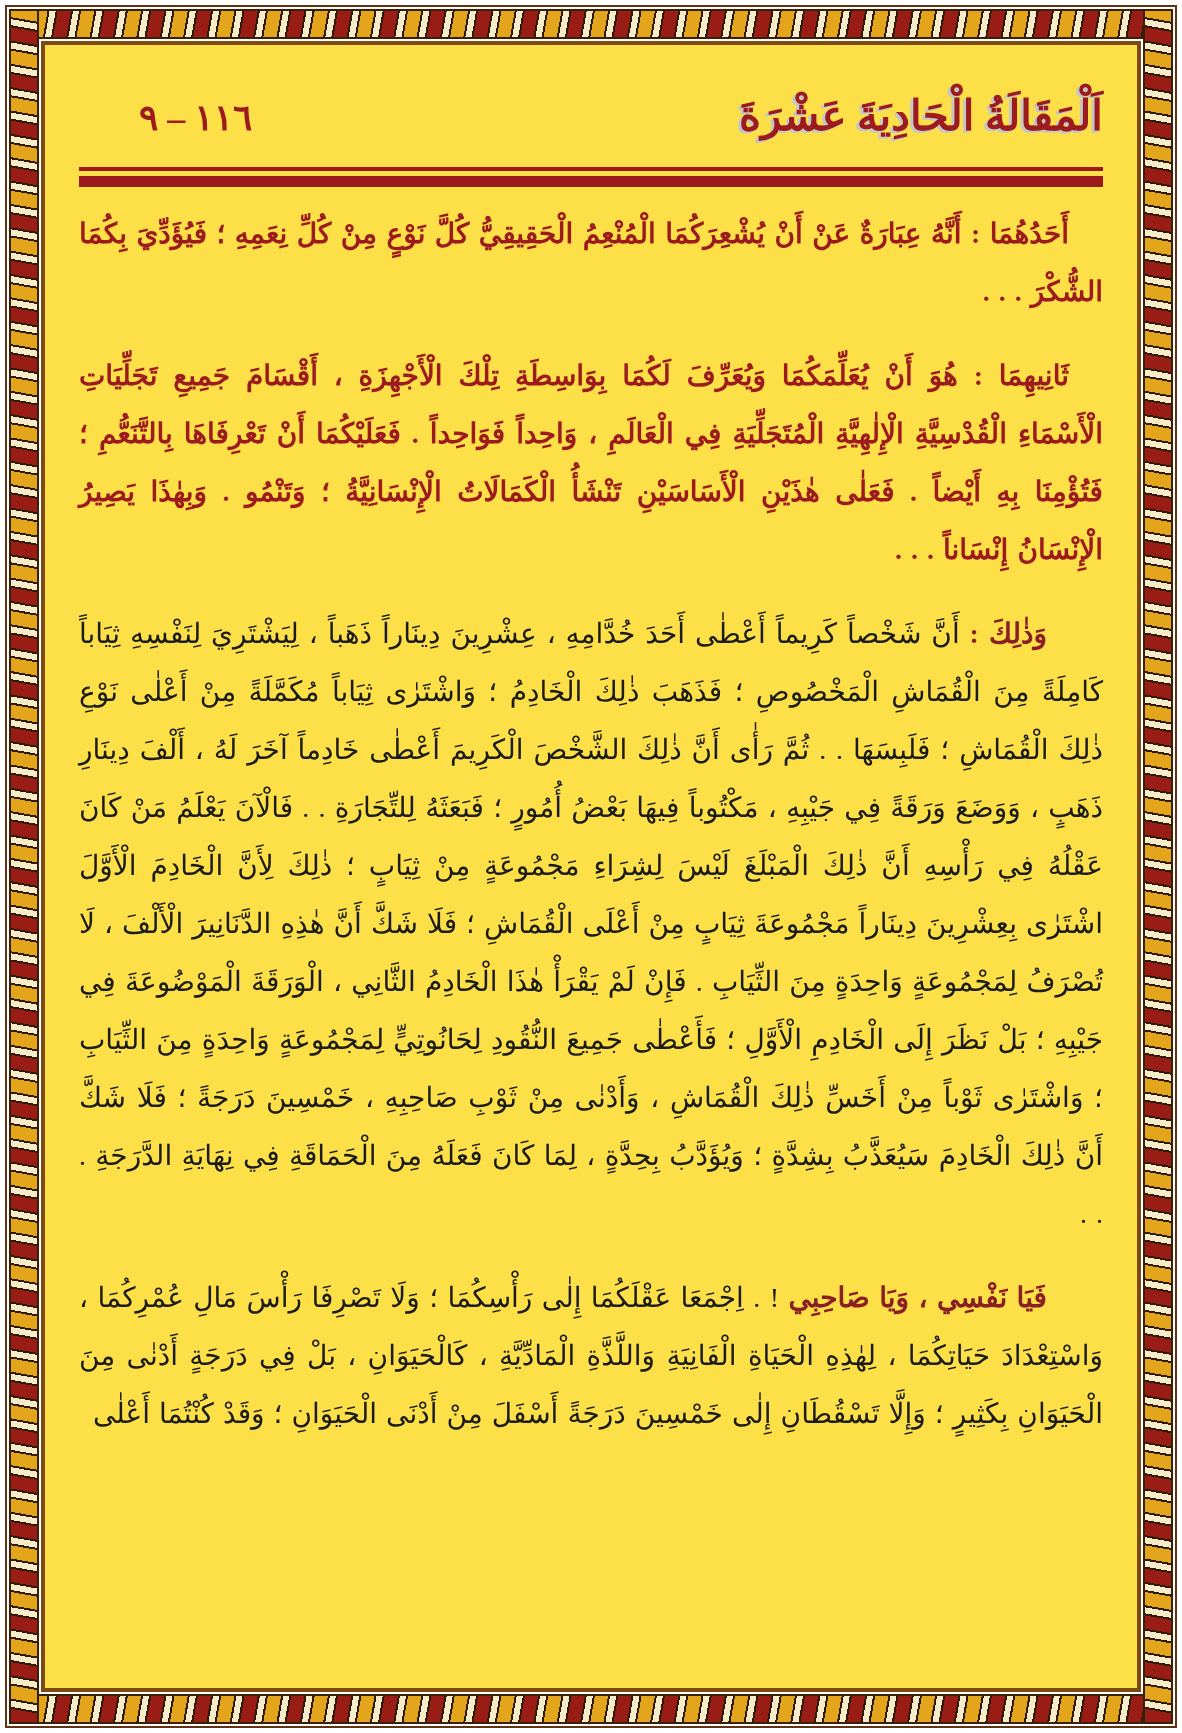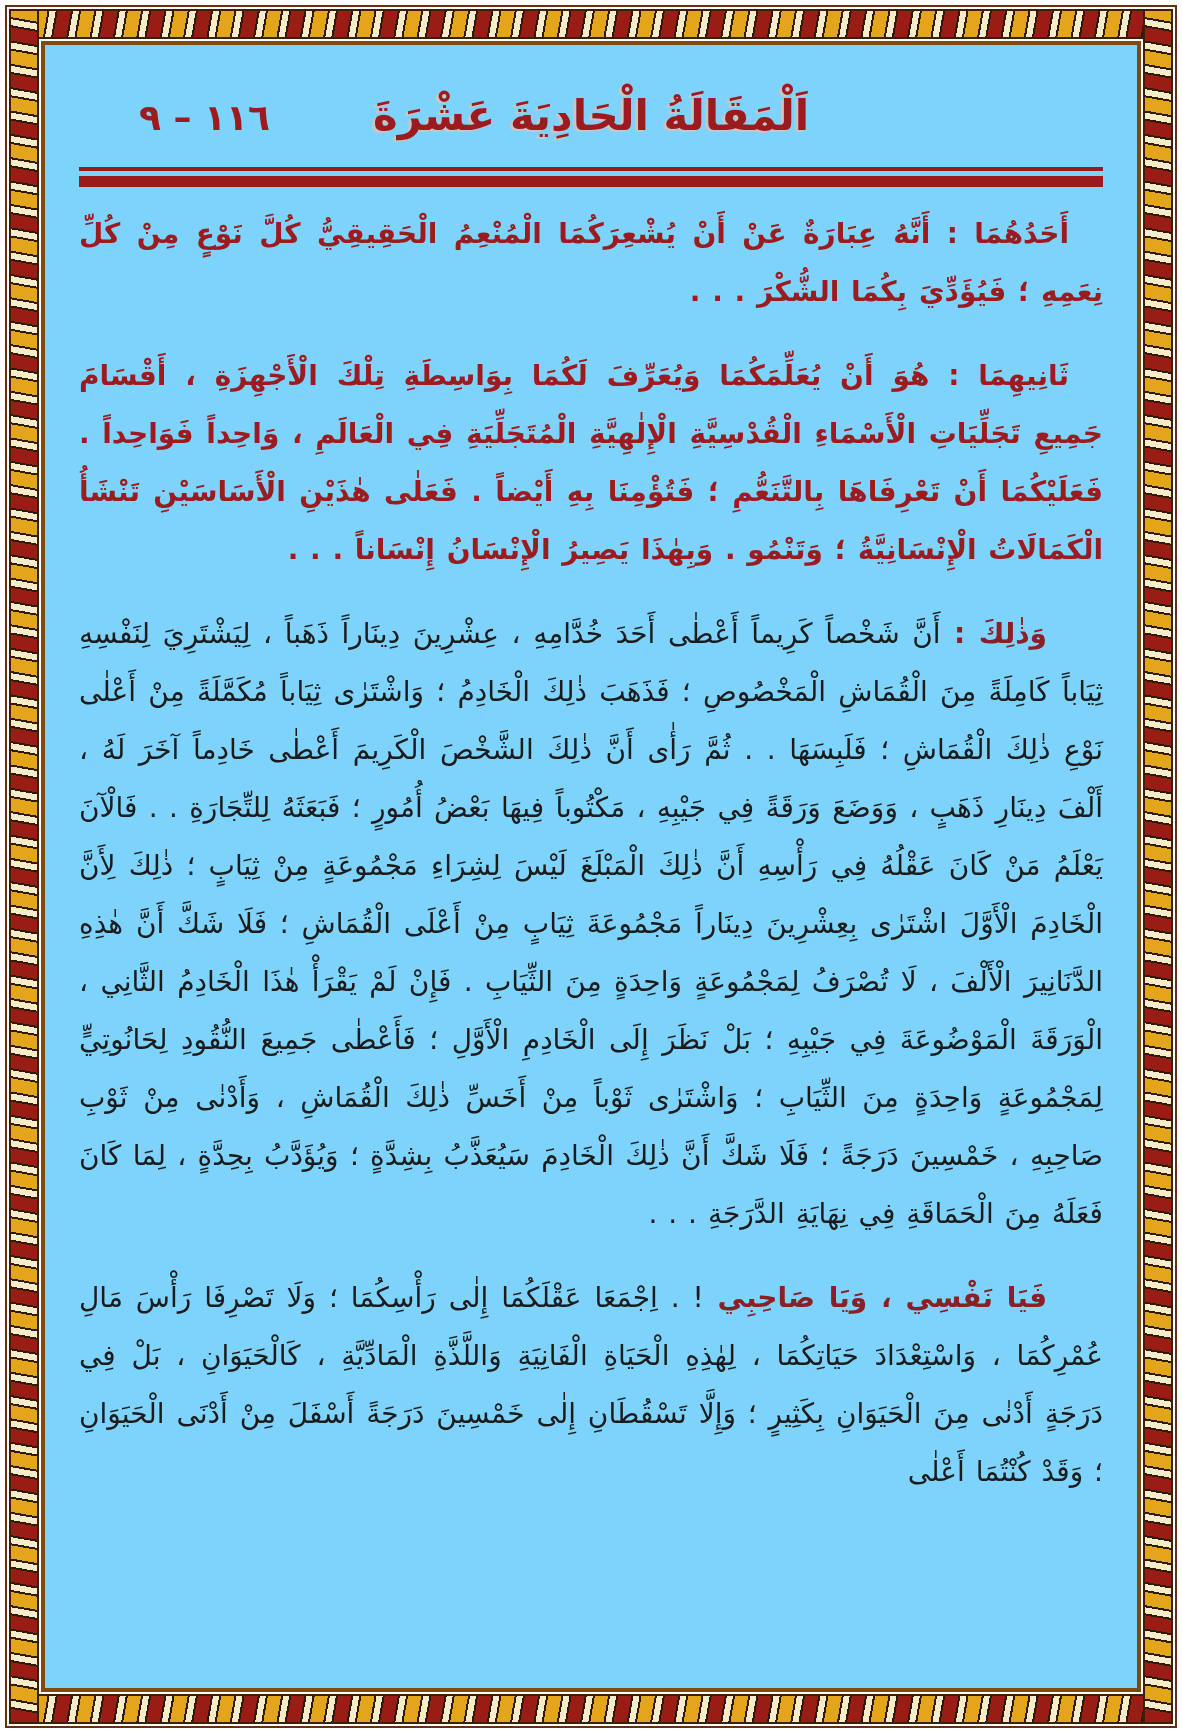--- a/index.html
+++ b/index.html
@@ -19,24 +19,24 @@
       var(--border-gold) 23px 36px,#2e1a06 36px 38px,var(--border-cream) 38px 44px,#2e1a06 44px 46px);}
   .band-top{top:9px;}
   .band-bottom{bottom:9px;}
   .band-left,.band-right{top:9px;bottom:9px;width:26px;
     background:repeating-linear-gradient(10deg,
       var(--border-red) 0 13px,#2e1a06 13px 15px,var(--border-cream) 15px 21px,#2e1a06 21px 23px,
       var(--border-gold) 23px 36px,#2e1a06 36px 38px,var(--border-cream) 38px 44px,#2e1a06 44px 46px);}
   .band-left{left:9px;}
   .band-right{right:9px;}
   
-  .content{position:absolute;inset:41px;border:4px solid #7c4a12;background:#7dd3fc;
-           padding:18px 34px 1px 34px;overflow:hidden;direction:rtl;}
+  .content{position:absolute;inset:41px;border:4px solid #7c4a12;background:#fde047;
+           padding:18px 34px 1px 34px;overflow:hidden;direction:rtl;font-family:Liberation Serif, serif;}
   header{position:relative;height:96px;}
-  .page-title{position:absolute;left:0;right:0;top:28px;margin:0;text-align:center;
+  .page-title{position:absolute;left:0;right:0;top:28px;margin:0;
     font-size:42px;font-weight:bold;color:var(--accent-red);
     text-shadow:-3px 2px 0 var(--title-shadow),-1px 1px 0 var(--title-shadow);}
   .page-number{position:absolute;left:60px;top:34px;font-size:36px;font-weight:bold;
     color:var(--accent-red);letter-spacing:4px;direction:rtl;}
   .double-rule{margin:8px 0 18px 0;}
   .rule-thin{height:4px;background:var(--rule-red);}
   .rule-gap{height:5px;}
   .rule-thick{height:11px;background:var(--rule-red);}
   
   main{display:block;}

